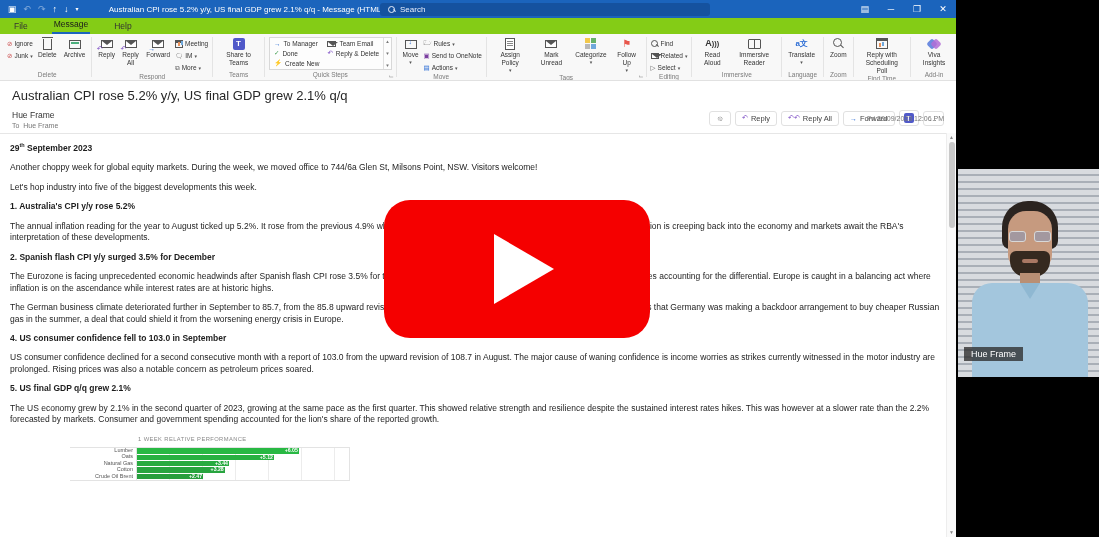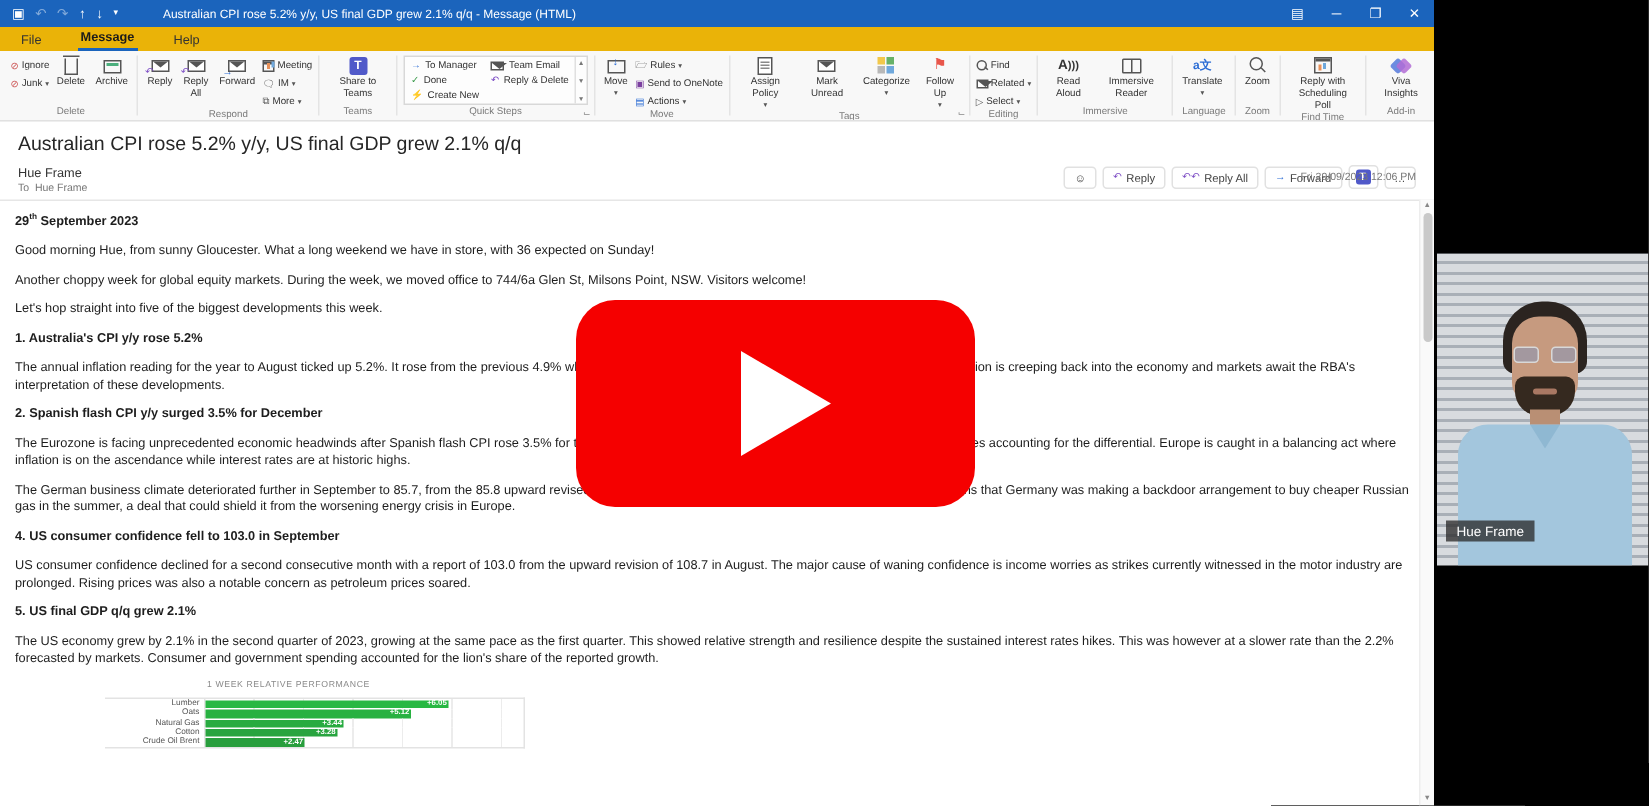--- a/index.html
+++ b/index.html
@@ -24,24 +24,24 @@
   .mag { width:7px; height:7px; position:relative; display:inline-block; }
   .mag::before { content:""; position:absolute; left:0; top:0; width:5px; height:5px;
                  border:1px solid #e8eefc; border-radius:50%; }
   .mag::after { content:""; position:absolute; left:4.5px; top:4.5px; width:3px; height:1px;
                 background:#e8eefc; transform:rotate(45deg); }
   .win-controls { margin-left:auto; display:flex; align-items:center; }
   .win-controls div { width:26px; height:18px; display:flex; align-items:center;
                       justify-content:center; font-size:9px; }
 
   
-  .menubar { height:16px; background:#eab308; display:flex; align-items:flex-end; gap:22px;
+  .menubar { height:16px; background:#84cc16; display:flex; align-items:flex-end; gap:22px;
              padding:12px 0 0 12px; flex:0 0 auto; font-size:8.5px; color:#333; }
   .mtab { padding:2px 2px 3px; }
-  .mtab.active { font-weight:bold; border-bottom:2px solid #1b64bc; color:#1b1b1b; }
+  .mtab.active { font-weight:normal; border-bottom:2px solid #1b64bc; color:#1b1b1b; }
 
   
   .ribbon { height:47px; background:#f8f8f8; border-bottom:1px solid #e1e1e1; display:flex;
             align-items:stretch; padding-left:4px; flex:0 0 auto; overflow:hidden; }
   .rgroup { display:flex; flex-direction:column; padding:2px 3px 0; position:relative; }
   .rbtns { flex:1; display:flex; align-items:flex-start; gap:3px; }
   .rlabel { font-size:6.5px; color:#7a7a7a; text-align:center; padding:0 2px 2px; }
   .rdiv { width:1px; background:#e4e4e4; margin:3px 1px; }
   .btnL { display:flex; flex-direction:column; align-items:center; justify-content:flex-start;
           font-size:6.5px; color:#333; padding:1px 2px; line-height:1.2; text-align:center;
@@ -187,20 +187,24 @@
     <div class="titlebar">
       <div class="qat">
         <span>▣</span>
         <span class="dim">↶</span>
         <span class="dim">↷</span>
         <span>↑</span>
         <span>↓</span>
         <span style="font-size:6px;">▾</span>
       </div>
       <div class="win-title">Australian CPI rose 5.2% y/y, US final GDP grew 2.1% q/q  -  Message (HTML)</div>
+      <div class="search-pill">
+        <span class="mag"></span>
+        <span>Search</span>
+      </div>
       <div class="win-controls">
         <div>▤</div>
         <div>─</div>
         <div>❐</div>
         <div>✕</div>
       </div>
     </div>
 
     <div class="menubar">
       <div class="mtab">File</div>
@@ -533,23 +537,22 @@
           <div class="abtn">
               <span>…</span>
             </div>
         </div>
       </div>
       <div class="msg-date">Fri 29/09/2023 12:06 PM</div>
     </div>
 
     <div class="msg-body">
       <p class="bh"><span>29</span><sup>th</sup><span> September 2023</span></p>
-      <p>Good morning Hue, from sunny Gloucester. What a long weekend we have in store, with 36 expected on Sunday!</p>
       <p>Another choppy week for global equity markets. During the week, we moved office to 744/6a Glen St, Milsons Point, NSW. Visitors welcome!</p>
-      <p>Let's hop straight into five of the biggest developments this week.</p>
+      <p>Let's hop industry into five of the biggest developments this week.</p>
 
       <p class="bh">1. Australia's CPI y/y rose 5.2%</p>
       <p>The annual inflation reading for the year to August ticked up 5.2%. It rose from the previous 4.9% which was in line with markets' expectations, a tacit sign that price elevation is creeping back into the economy and markets await the RBA's interpretation of these developments.</p>
       <p class="bh">2. Spanish flash CPI y/y surged 3.5% for December</p>
       <p>The Eurozone is facing unprecedented economic headwinds after Spanish flash CPI rose 3.5% for the twelve months to September, with higher power and petroleum prices accounting for the differential. Europe is caught in a balancing act where inflation is on the ascendance while interest rates are at historic highs.</p>
       <p>The German business climate deteriorated further in September to 85.7, from the 85.8 upward revised figure in August. The slower deterioration is partly due to revelations that Germany was making a backdoor arrangement to buy cheaper Russian gas in the summer, a deal that could shield it from the worsening energy crisis in Europe.</p>
       <p class="bh">4. US consumer confidence fell to 103.0 in September</p>
       <p>US consumer confidence declined for a second consecutive month with a report of 103.0 from the upward revision of 108.7 in August. The major cause of waning confidence is income worries as strikes currently witnessed in the motor industry are prolonged. Rising prices was also a notable concern as petroleum prices soared.</p>
       <p class="bh">5. US final GDP q/q grew 2.1%</p>
       <p>The US economy grew by 2.1% in the second quarter of 2023, growing at the same pace as the first quarter. This showed relative strength and resilience despite the sustained interest rates hikes. This was however at a slower rate than the 2.2% forecasted by markets. Consumer and government spending accounted for the lion's share of the reported growth.</p>

